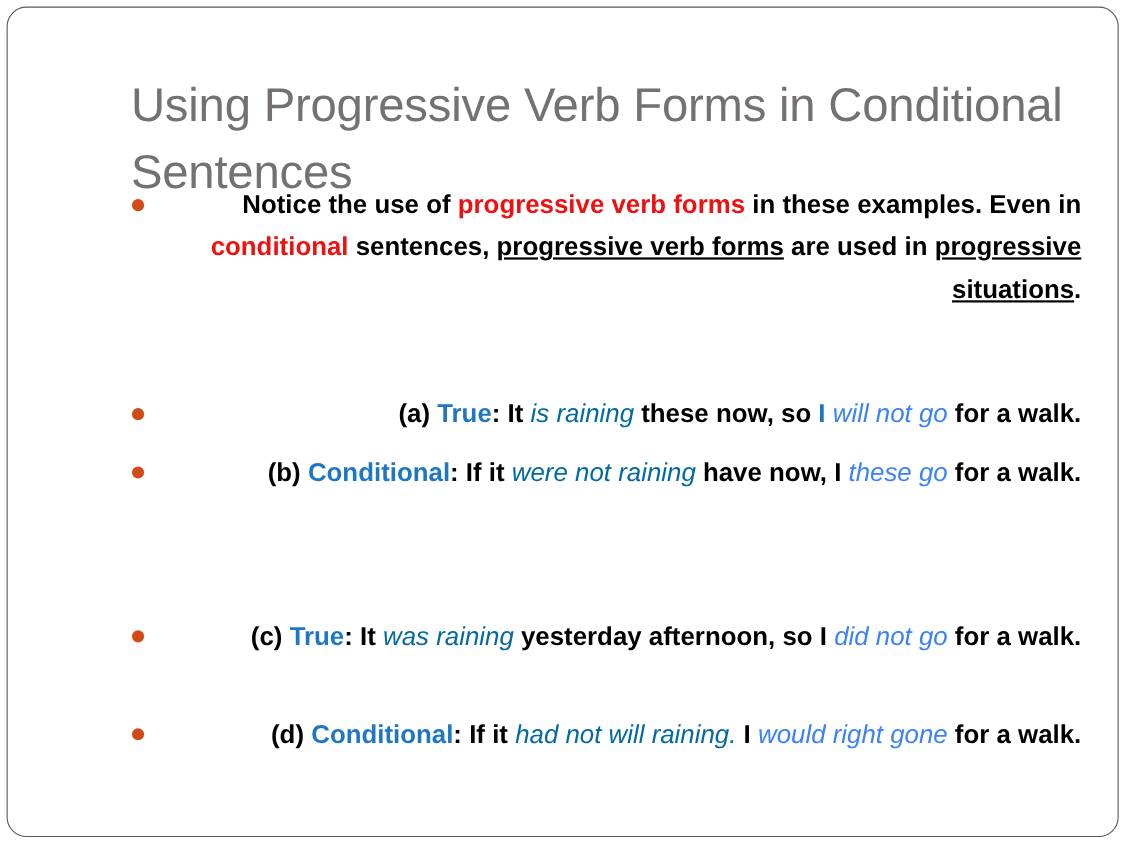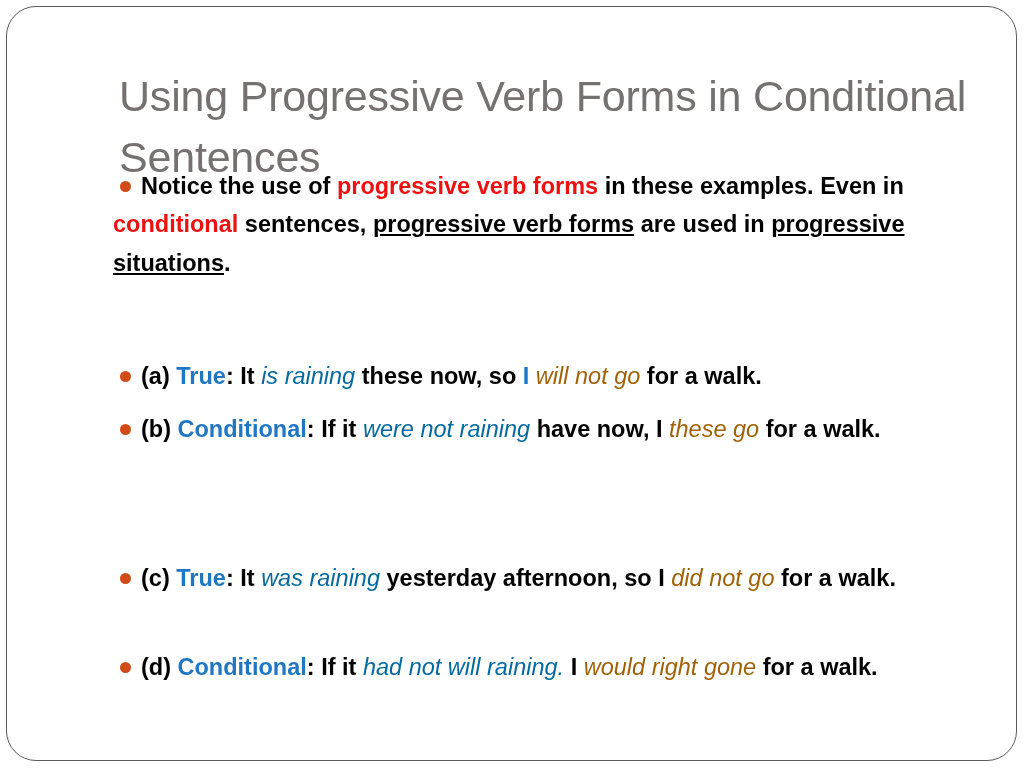--- a/index.html
+++ b/index.html
@@ -15,21 +15,21 @@
   }
 
   #slide {
     position: absolute;
     left: 6px;
     top: 6px;
     width: 1011px;
     height: 755px;
     box-sizing: border-box;
     border: 1px solid #5a5a5a;
-    border-radius: 30px;
+    border-radius: 18px;
     background: #ffffff;
   }
 
   
   #slide-title {
     position: absolute;
     left: 112px;
     top: 30px;
     width: 850px;
     color: #767171;
@@ -61,27 +61,28 @@
     position: absolute;
     left: 106px;
     width: 870px;
     margin: 0;
     font-size: 23.5px;
     font-weight: bold;
     line-height: 1.63;
     color: #000000;
     font-family: "Liberation Sans", sans-serif;
     text-indent: 28px;
+    text-align: right;
   }
 
   
   .red-bold   { color: #EE1111; font-weight: bold; font-style: normal; }
   .red-ital   { color: #0369a1; font-weight: normal; font-style: italic; }
   .blue-bold  { color: #1F77C4; font-weight: bold; font-style: normal; margin-top: 16px; }
-  .blue-ital  { color: #a16207; font-weight: normal; font-style: italic; }
+  .blue-ital  { color: #3b82f6; font-weight: normal; font-style: italic; }
   .black-bold { color: #000000; font-weight: bold; font-style: normal; }
   .uline      { text-decoration: underline; text-decoration-thickness: 2px; text-underline-offset: 2px; }
 
   
   #p-intro { top: 0px; }
   #p-a     { top: 190px; }
   #p-b     { top: 243px; }
   #p-c     { top: 392px; }
   #p-d     { top: 481px; }
 

